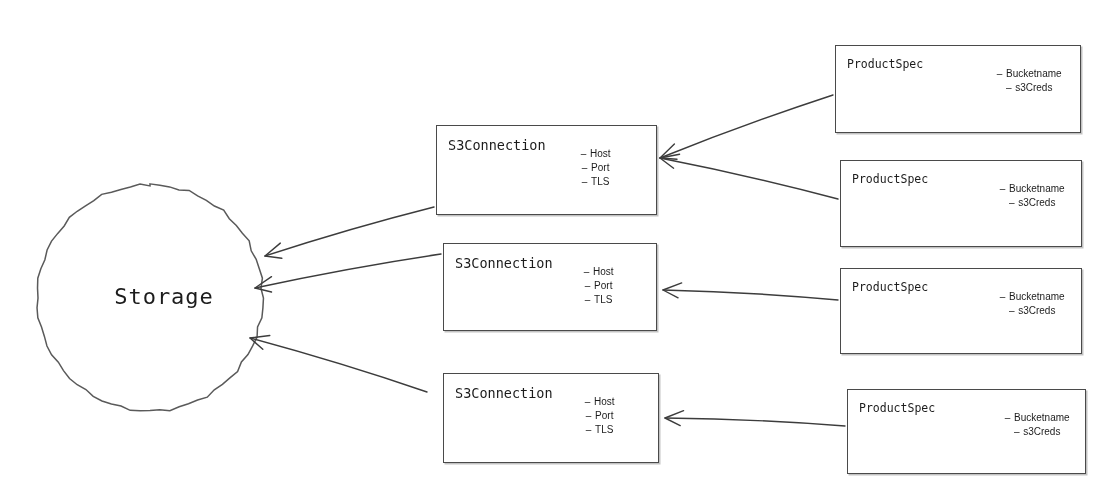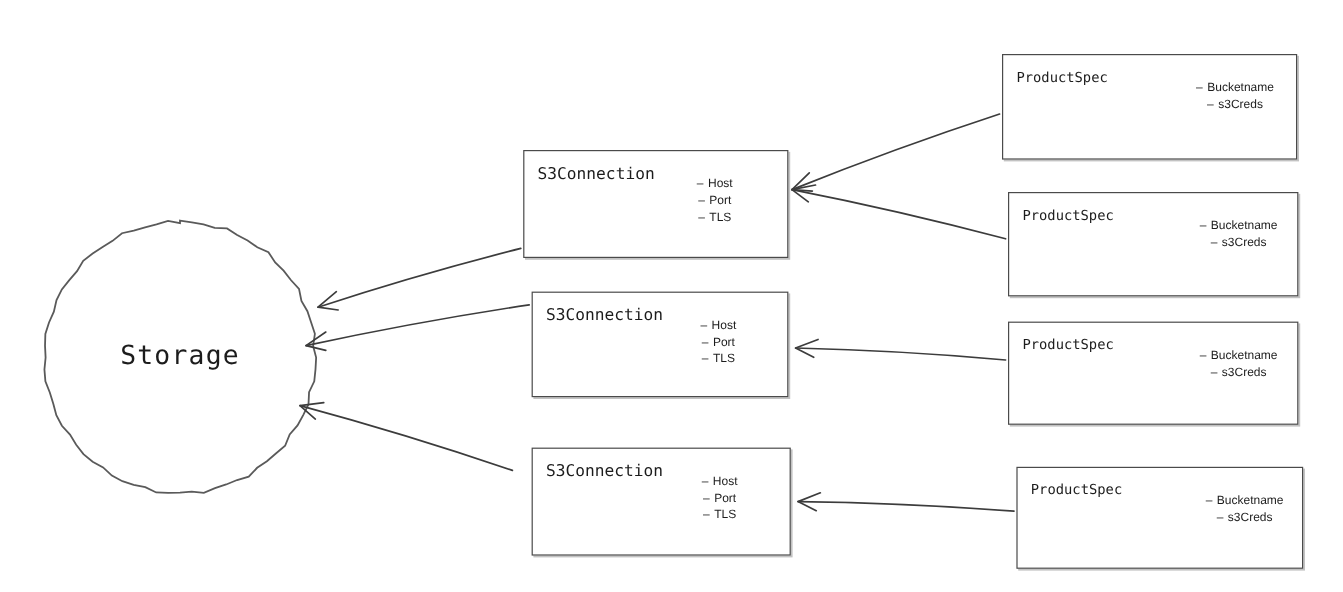--- a/index.html
+++ b/index.html
@@ -97,21 +97,21 @@
       <path d="M 838.0 199.0 Q 749.7 175.6 660.0 158.0" class="edge-line"></path>
       <path d="M 679.6 154.2 L 660.0 158.0 L 673.6 168.2" class="edge-head"></path>
       <path d="M 838.0 300.0 Q 750.7 292.0 663.0 290.0" class="edge-line"></path>
       <path d="M 681.7 282.9 L 663.0 290.0 L 678.1 297.8" class="edge-head"></path>
       <path d="M 845.0 426.0 Q 755.1 419.0 665.0 418.0" class="edge-line"></path>
       <path d="M 683.6 410.7 L 665.0 418.0 L 680.2 425.6" class="edge-head"></path>
     </g>
 </svg>
 
 <div id="circle-label-holder">
-    <div class="circle-label" style="left: 90px; top: 284px; width: 120px; text-align: center;">Storage</div>
+    <div class="circle-label" style="left: 104px; top: 284px; width: 120px; text-align: center;">Storage</div>
   </div>
 <div id="connection-nodes">
     <div class="node-box" style="left: 436px; top: 125px; width: 221px; height: 90px;">
       <div class="node-title" style="left: 11px; top: 11px; font-size: 13.5px;">S3Connection</div>
       <div class="node-attrs" style="left: 140px; top: 21px;">
         <span class="attr-row"><span class="attr-dash">–</span><span>Host</span></span>
         <span class="attr-row"><span class="attr-dash">–</span><span>Port</span></span>
         <span class="attr-row"><span class="attr-dash">–</span><span>TLS</span></span>
       </div>
     </div>

